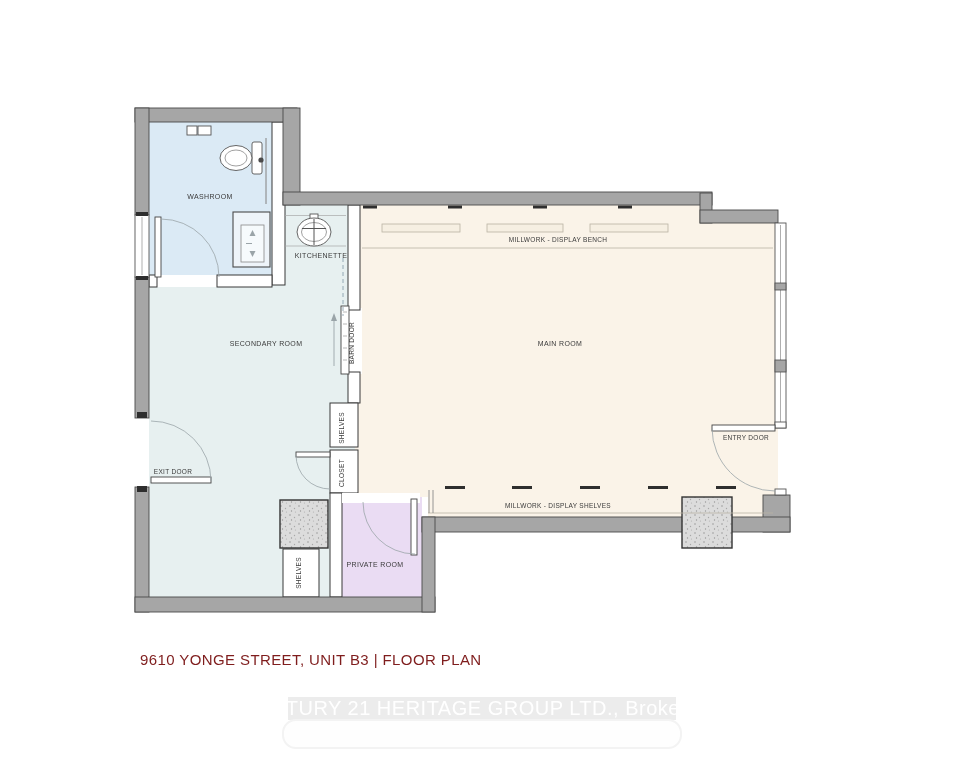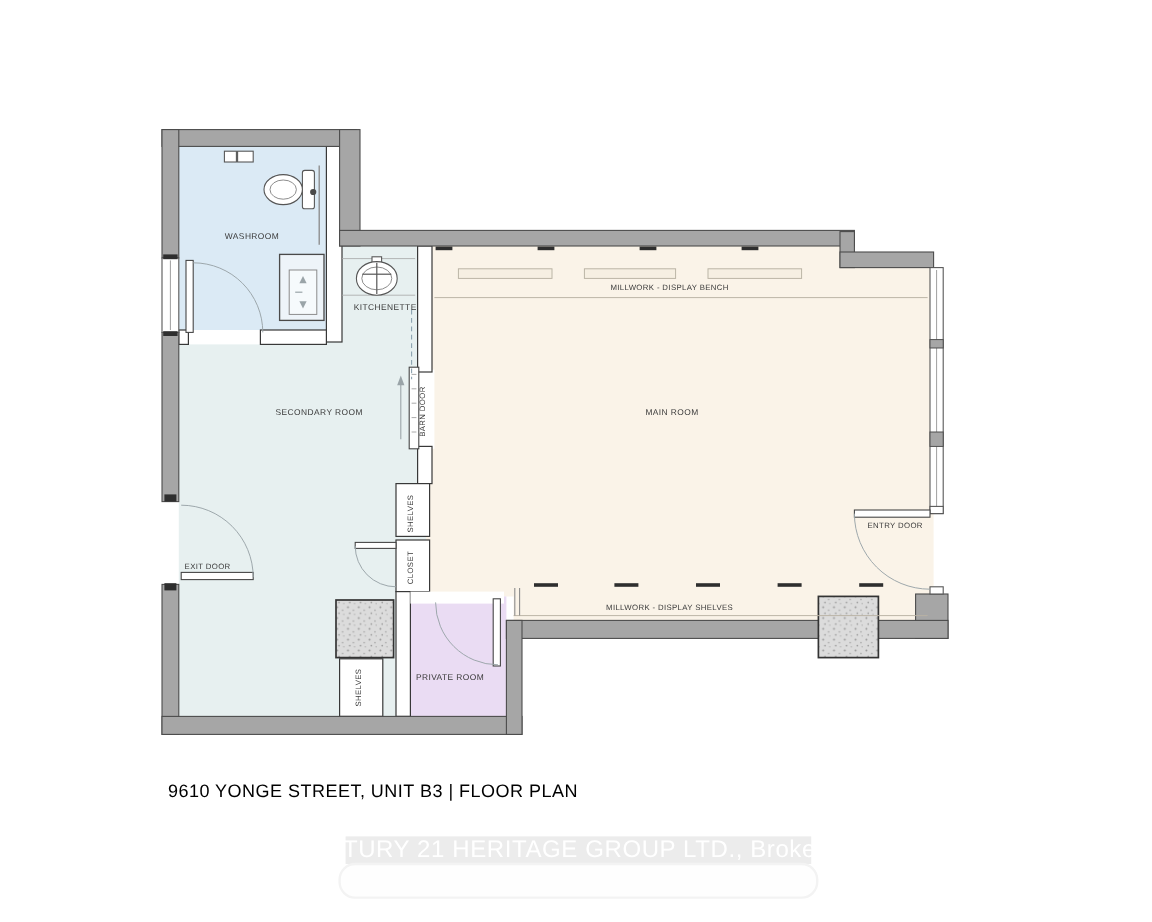--- a/index.html
+++ b/index.html
@@ -10,21 +10,21 @@
   .room-label{font-size:7px;letter-spacing:.35px;}
   .feat-label{font-size:6.5px;letter-spacing:.3px;}
   .wall{fill:#a6a6a6;stroke:#4a4a4a;stroke-width:.9;}
   .iwall{fill:#ffffff;stroke:#383838;stroke-width:1;}
   .fixture{fill:#ffffff;stroke:#555555;stroke-width:.9;}
   .arc{fill:none;stroke:#9aa4a8;stroke-width:.8;}
   .leaf{fill:#ffffff;stroke:#444444;stroke-width:.9;}
   .tick{fill:#2e2e2e;}
   .thinline{stroke:#b9b2a4;stroke-width:.8;}
   .plan-title{position:absolute;left:140px;top:651px;font-size:15px;letter-spacing:.4px;
-              color:#000000;font-family:"Liberation Sans",sans-serif;}
+              color:#7f1d1d;font-family:"Liberation Sans",sans-serif;}
   .wm-band{position:absolute;left:288px;top:697px;width:388px;height:23px;background:#ececec;
            display:flex;align-items:center;justify-content:center;}
   .wm-text{font-size:20px;color:#ffffff;white-space:nowrap;letter-spacing:.5px;
            font-family:"Liberation Sans",sans-serif;}
   .wm-ghost{position:absolute;left:282px;top:719px;width:396px;height:26px;border:2px solid #f3f3f3;
             border-radius:14px;background:#fefefe;}
 </style>
 </head>
 <body>
 

